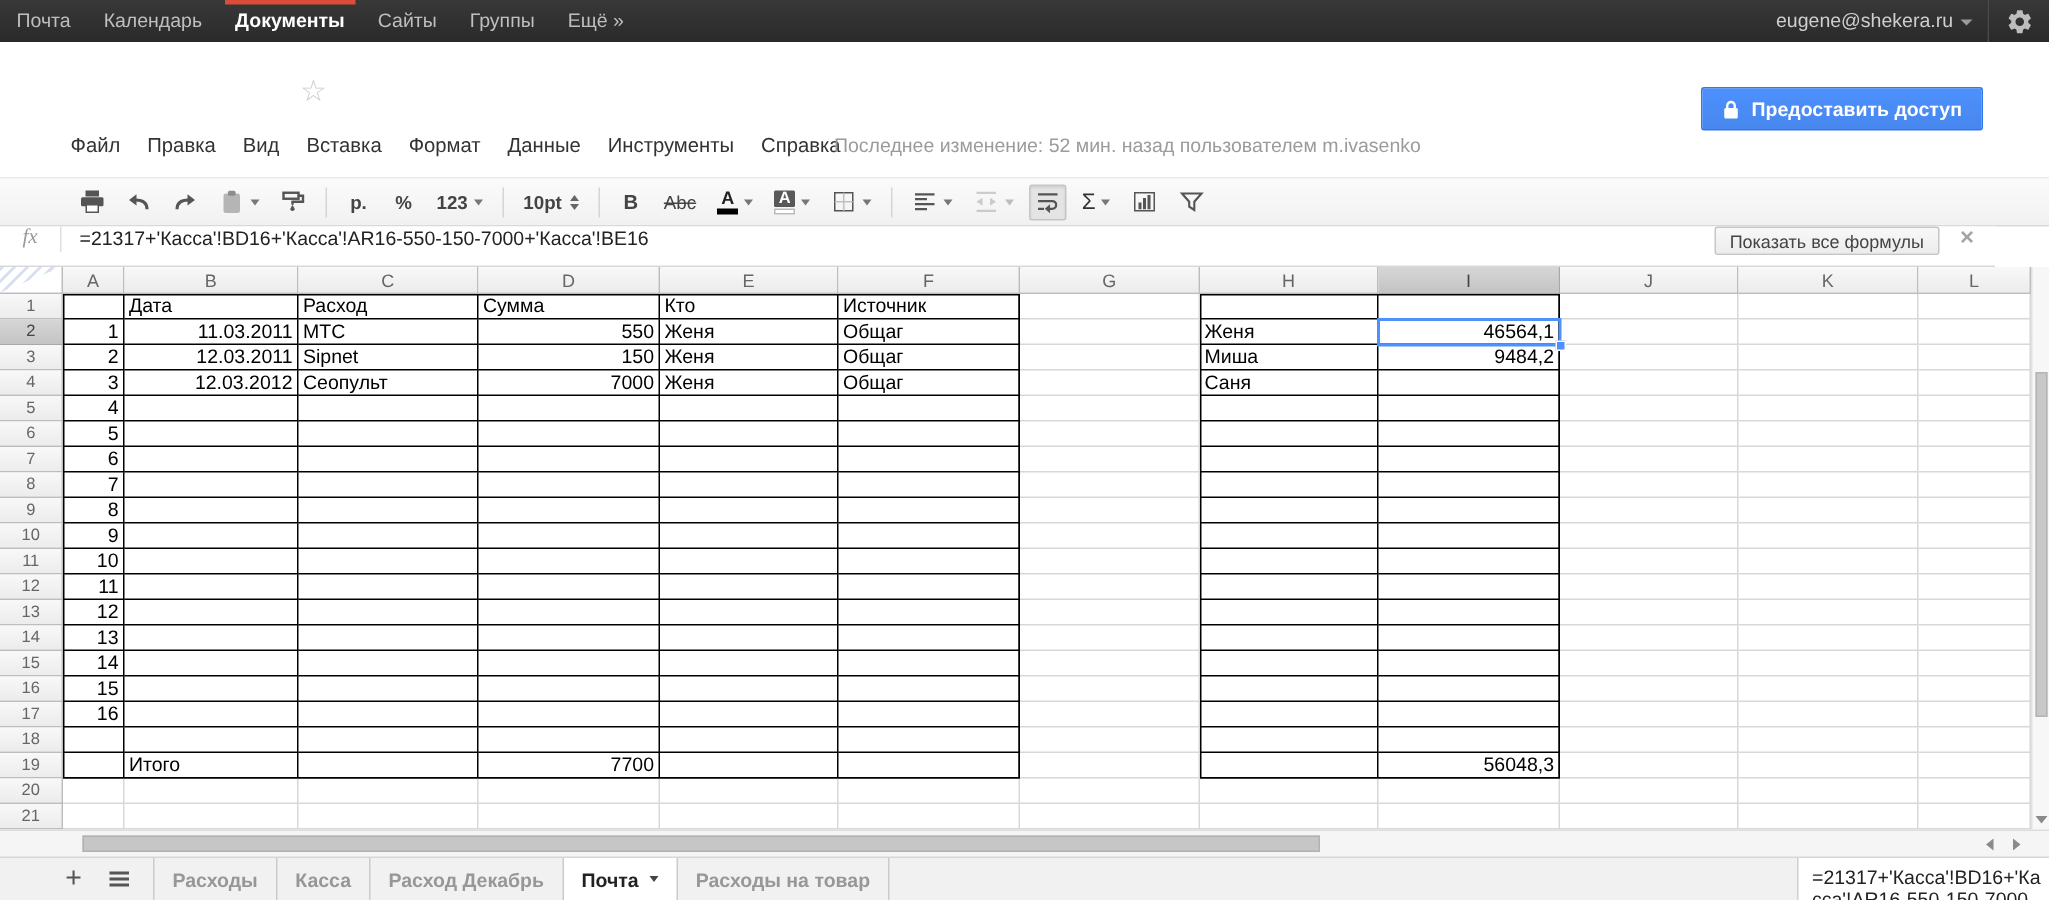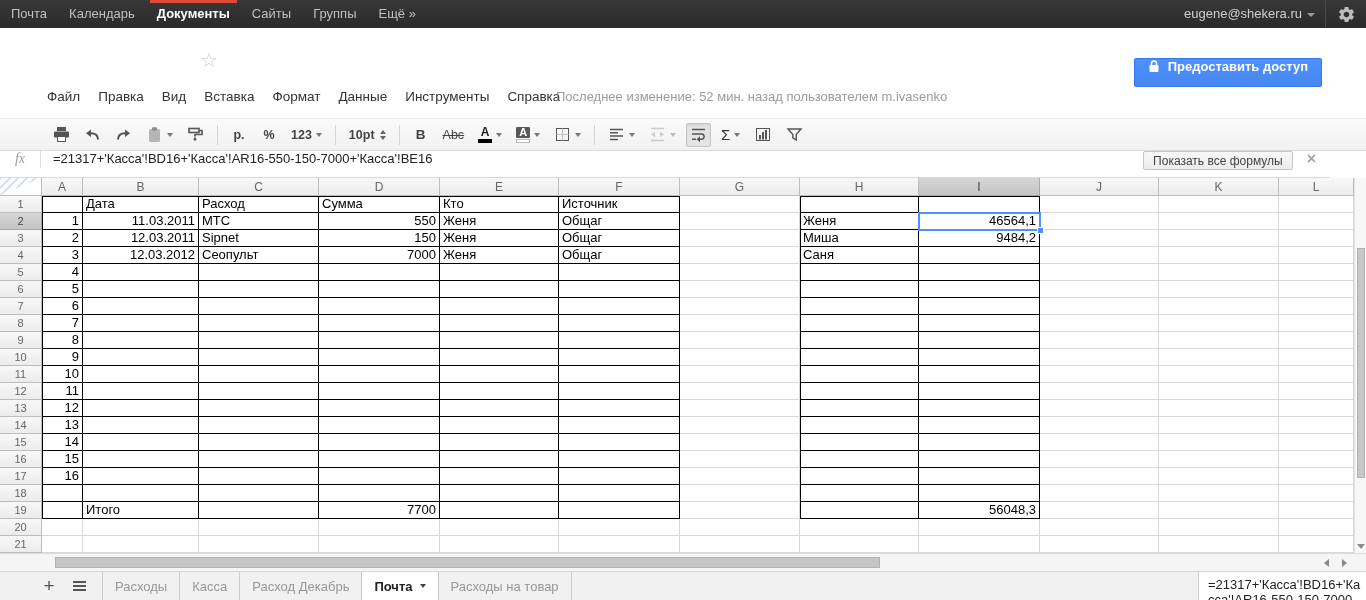--- a/index.html
+++ b/index.html
@@ -25,21 +25,21 @@
   
   #dochead { position:absolute; left:0; top:28px; width:1366px; height:90px; background:#fff; }
   #doc-title { position:absolute; left:44px; top:20px; font-size:23px; color:#333; white-space:nowrap; }
   #doc-star { position:absolute; left:200px; top:20px; font-size:20px; color:#ccc; cursor:pointer; }
   #menubar { position:absolute; left:38px; top:58px; display:flex; }
   .menu-item { font-size:13.5px; color:#333; padding:3px 9px; cursor:pointer; }
   #last-edit { position:absolute; left:556px; top:61px; font-size:13px; color:#9b9b9b; white-space:nowrap; }
   #share-btn { position:absolute; right:44px; top:30px; height:29px; padding:0 13px;
     background:linear-gradient(#4d90fe,#4787ed); border:1px solid #3079ed; border-radius:2px;
     color:#fff; font-size:13px; font-weight:bold; font-family:"Liberation Sans",sans-serif;
-    display:flex; align-items:flex-start; gap:8px; cursor:pointer; }
+    display:flex; align-items:center; gap:8px; cursor:pointer; }
 
   
   #toolbar { position:absolute; left:0; top:118px; width:1366px; height:33px;
     background:linear-gradient(#fbfbfb,#f1f1f1); border-top:1px solid #e9e9e9;
     border-bottom:1px solid #d9d9d9; display:flex; align-items:center; padding-left:46px; }
   .tbtn { height:24px; min-width:24px; display:flex; align-items:center; justify-content:center;
     margin:0 3px; padding:0 3px; border:1px solid transparent; border-radius:2px;
     color:#444; font-size:13px; cursor:pointer; white-space:nowrap; }
   .tbtn.pressed { background:#e4e4e4; border-color:#c6c6c6; box-shadow:inset 0 1px 2px rgba(0,0,0,.1); }
   .tbtn.disabled { opacity:.45; cursor:default; }
@@ -119,21 +119,21 @@
   
   #sheetbar { position:absolute; left:0; top:571px; width:1366px; height:29px; background:#f1f1f1;
     border-top:1px solid #d6d6d6; display:flex; align-items:stretch; }
   #add-sheet { width:30px; margin-left:34px; display:flex; align-items:center; justify-content:center;
     color:#555; font-size:19px; cursor:pointer; }
   #sheet-list-btn { width:30px; display:flex; flex-direction:column; align-items:center;
     justify-content:center; gap:2px; cursor:pointer; margin-right:8px; }
   #sheet-list-btn i { width:13px; height:2px; background:#555; }
   #tabs { display:flex; align-items:stretch; border-left:1px solid #ccc; }
   .tab { display:flex; align-items:center; padding:0 12px; font-size:13px; color:#979797;
-    border-right:1px solid #ccc; cursor:pointer; white-space:nowrap; }
+    border-right:1px solid #ccc; cursor:pointer; white-space:nowrap;font-weight:bold; }
   .tab.active { background:#fff; color:#222; font-weight:bold; }
   .tab.active .caret { border-top-color:#444; margin-left:7px; }
   #cell-preview { position:absolute; right:0; top:0; width:168px; height:29px; background:#fff;
     border-left:1px solid #d0d0d0; padding:5px 0 0 9px; font-size:13px; color:#222;
     line-height:15px; overflow:hidden; word-break:break-all; }
 
   svg { display:block; }
 </style>
 </head>
 <body>

